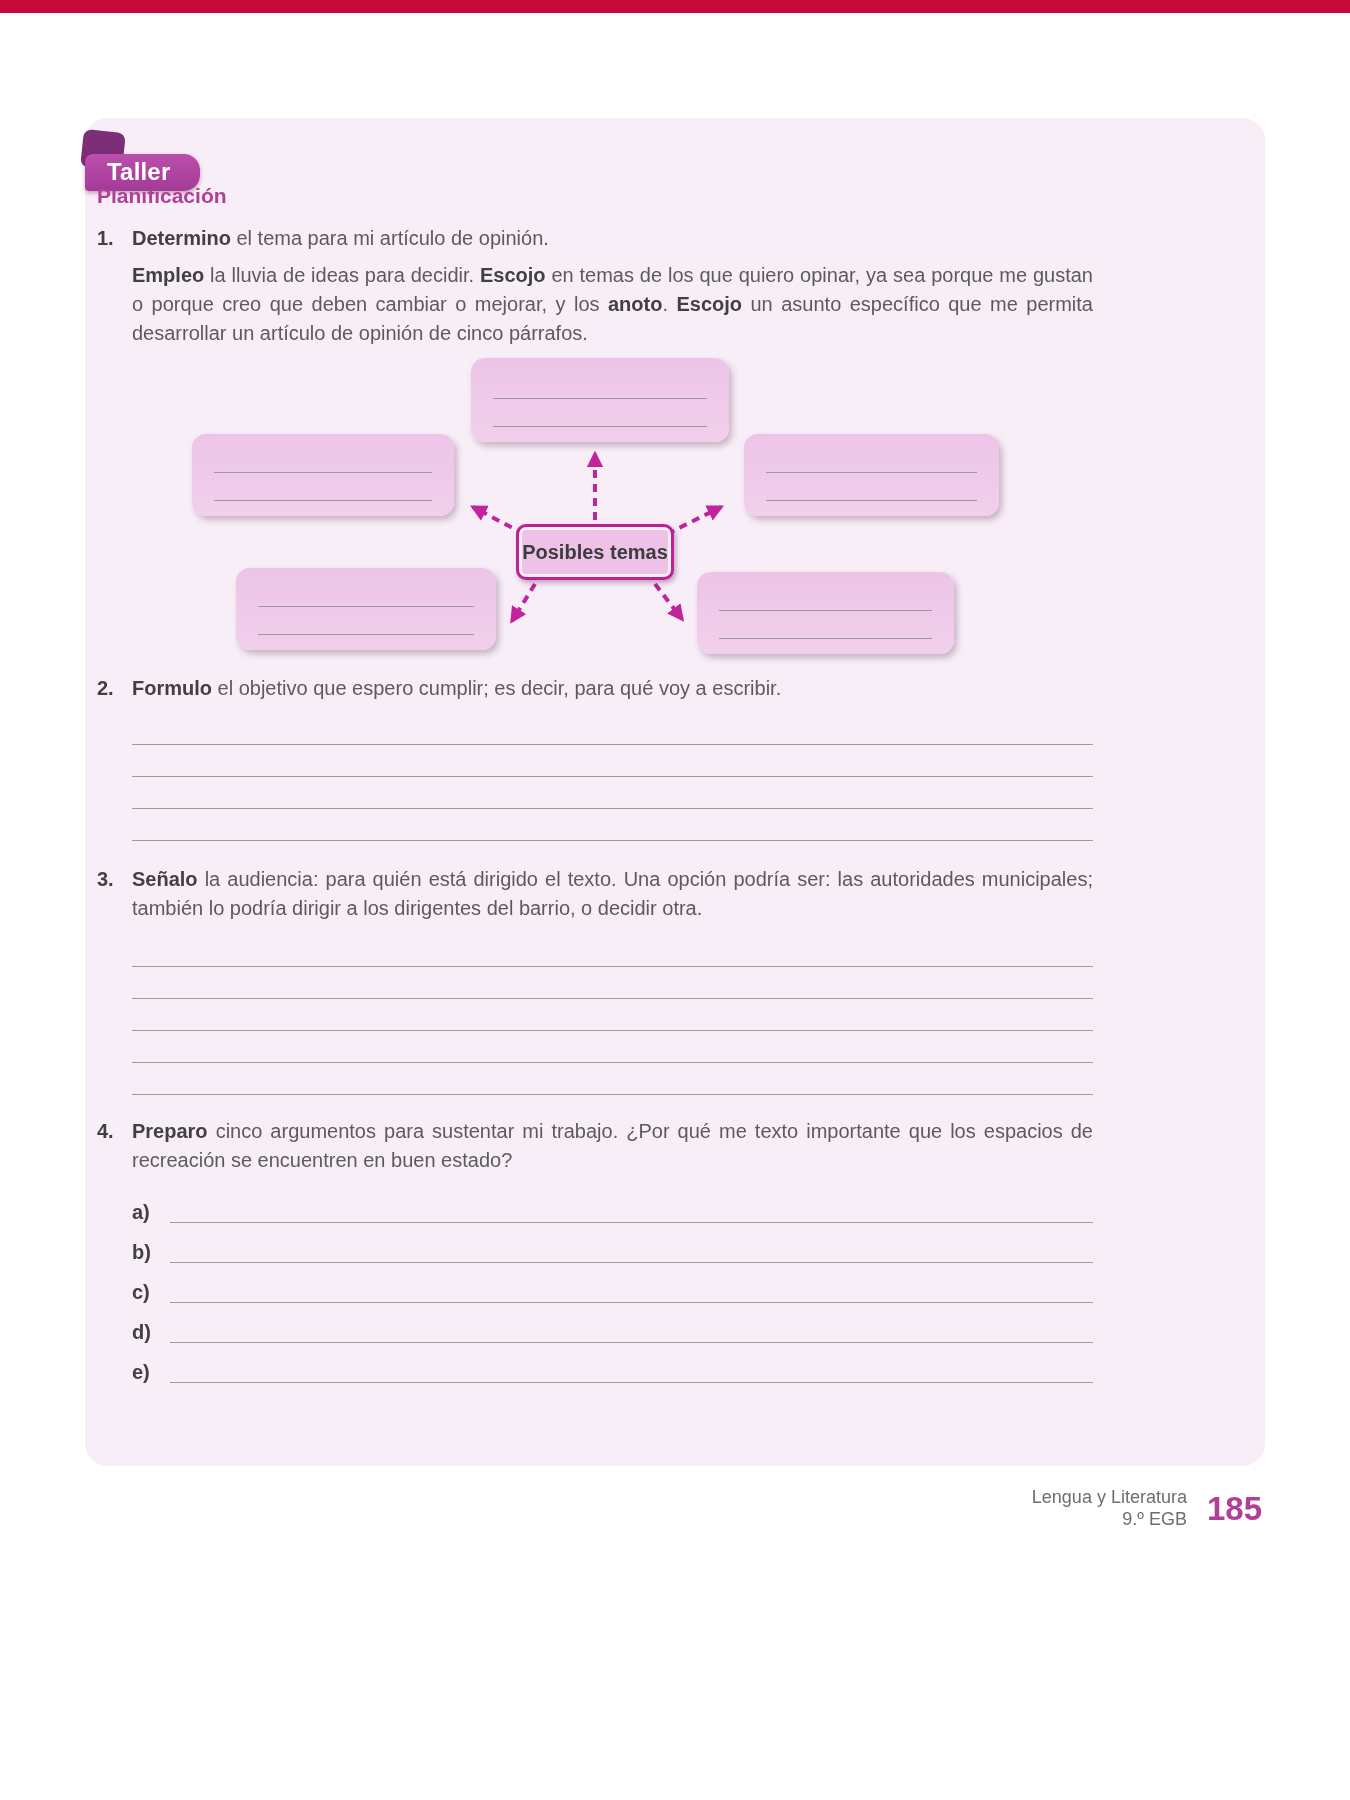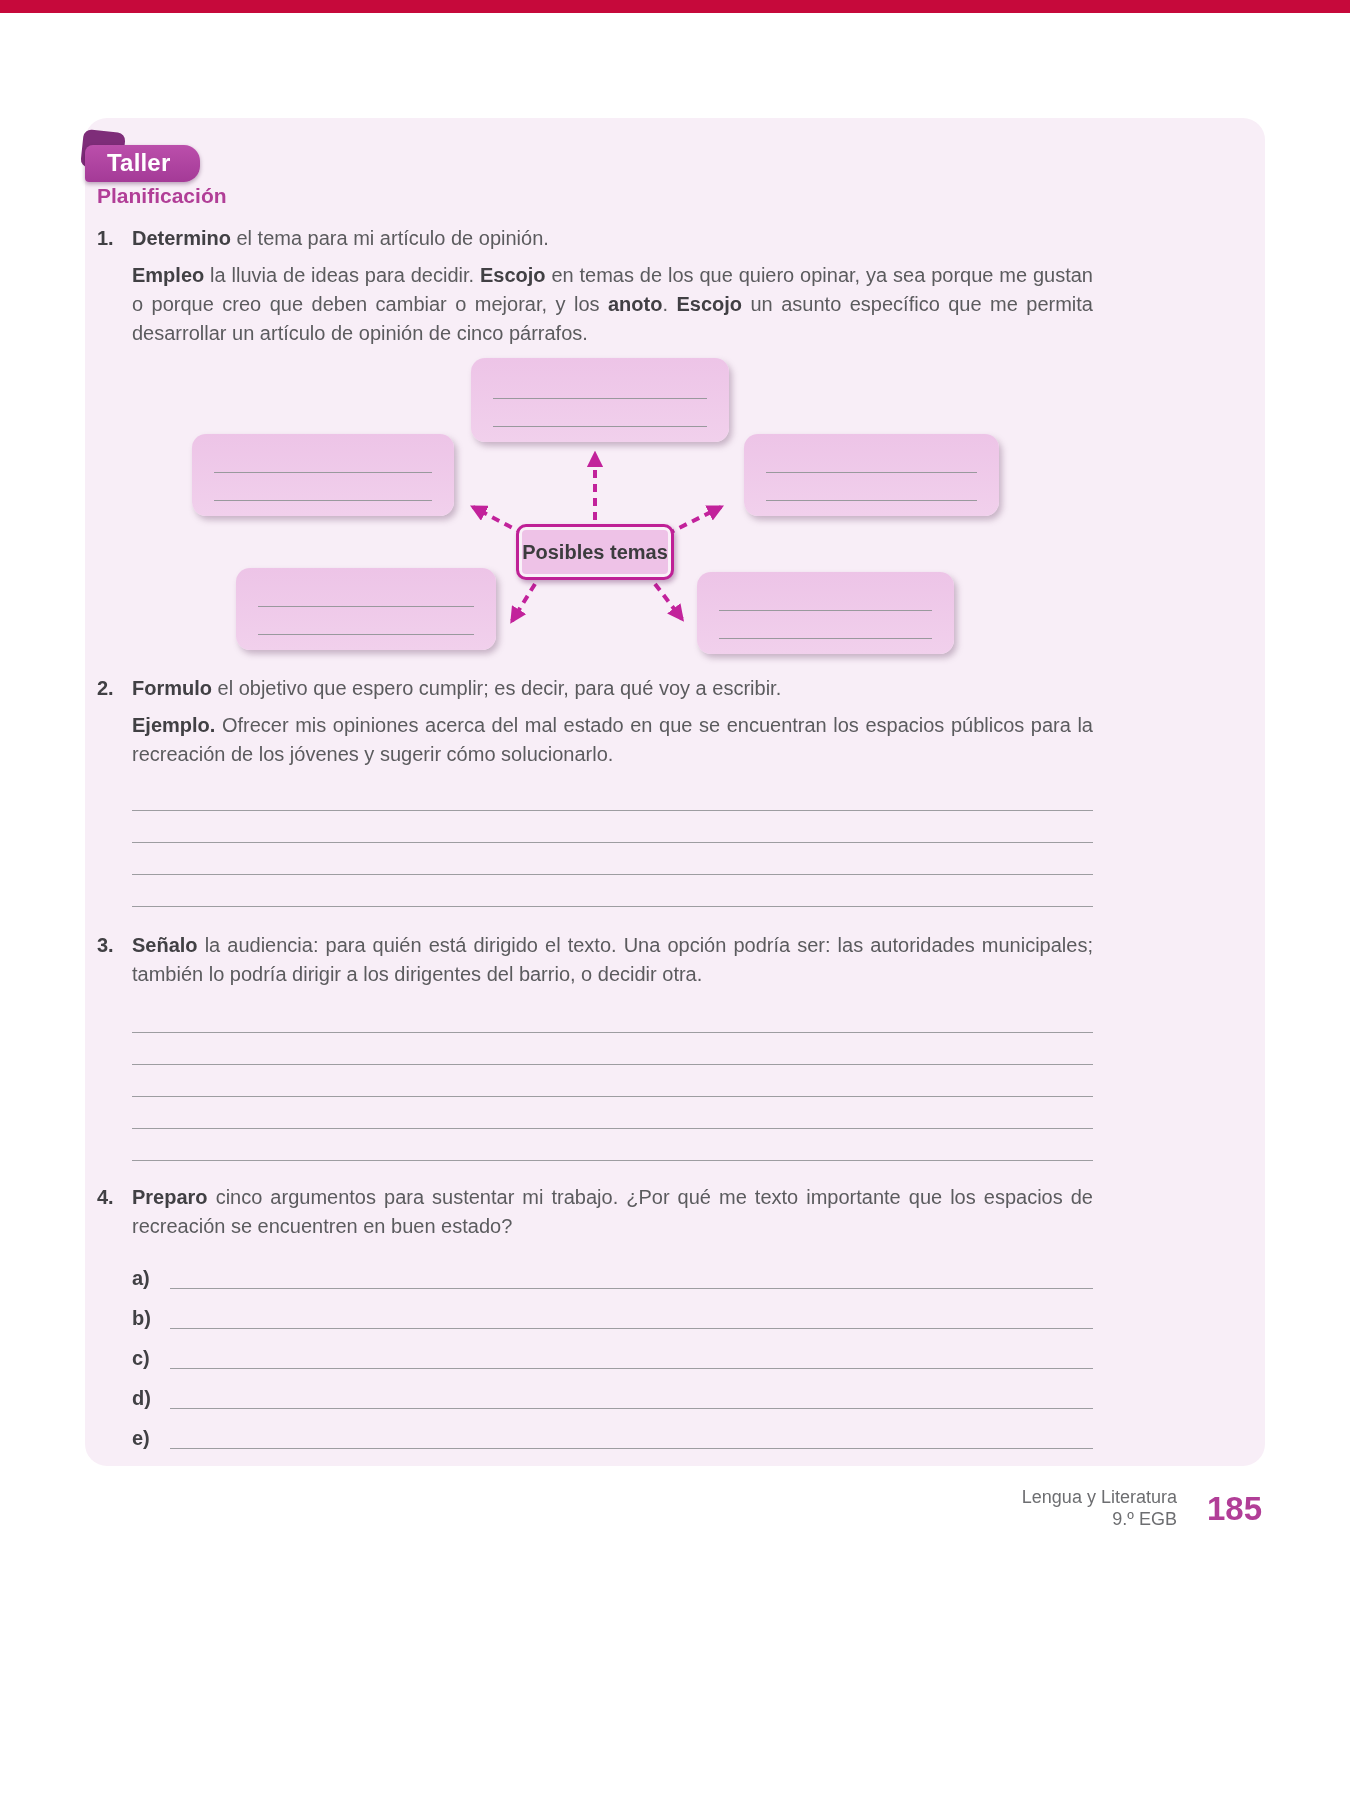--- a/index.html
+++ b/index.html
@@ -35,21 +35,21 @@
     top: 13px;
     width: 42px;
     height: 38px;
     background: #7e2d79;
     border-radius: 8px;
     transform: rotate(6deg);
   }
   .tab {
     position: absolute;
     left: 0px;
-    top: 27px;
+    top: 36px;
     height: 37px;
     padding: 4px 30px 6px 22px;
     background: linear-gradient(180deg, #bb4fab, #a43a97);
     border-radius: 8px 16px 16px 4px;
     box-shadow: 0 2px 4px rgba(60, 10, 60, 0.35);
     display: flex;
     align-items: center;
   }
   .tab-label {
     color: #ffffff;
@@ -169,21 +169,21 @@
     color: #3c3c3e;
   }
 
   
   .footer {
     position: absolute;
     right: 88px;
     top: 1486px;
     display: flex;
     align-items: center;
-    gap: 30px;
+    gap: 20px;
   }
   .footer-text {
     text-align: right;
     color: #6d6e71;
     font-size: 18px;
     line-height: 22px;
   }
   .page-num {
     color: #b13e97;
     font-size: 33px;
@@ -251,21 +251,20 @@
 
         <div class="center-box">
           <span class="center-label">Posibles temas</span>
         </div>
       </div>
 
       <div class="item mt16">
         <div class="num">2.</div>
         <div class="ibody">
           <p class="lead"><b>Formulo</b><span> el objetivo que espero cumplir; es decir, para qué voy a escribir.</span></p>
-          <p class="para"><b>Ejemplo.</b><span> Ofrecer mis opiniones acerca del mal estado en que se encuentran los espacios públicos para la recreación de los jóvenes y sugerir cómo solucionarlo.</span></p>
           <div class="lines-block">
             <div class="wline"></div>
             <div class="wline"></div>
             <div class="wline"></div>
             <div class="wline"></div>
           </div>
         </div>
       </div>
 
       <div class="item mt24">

